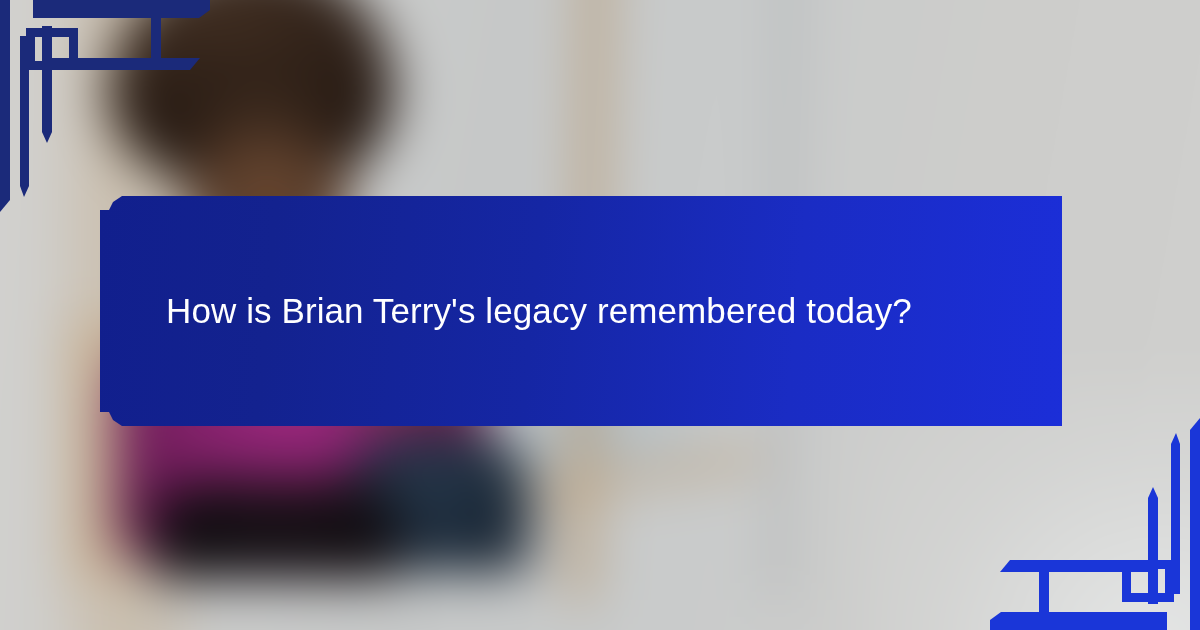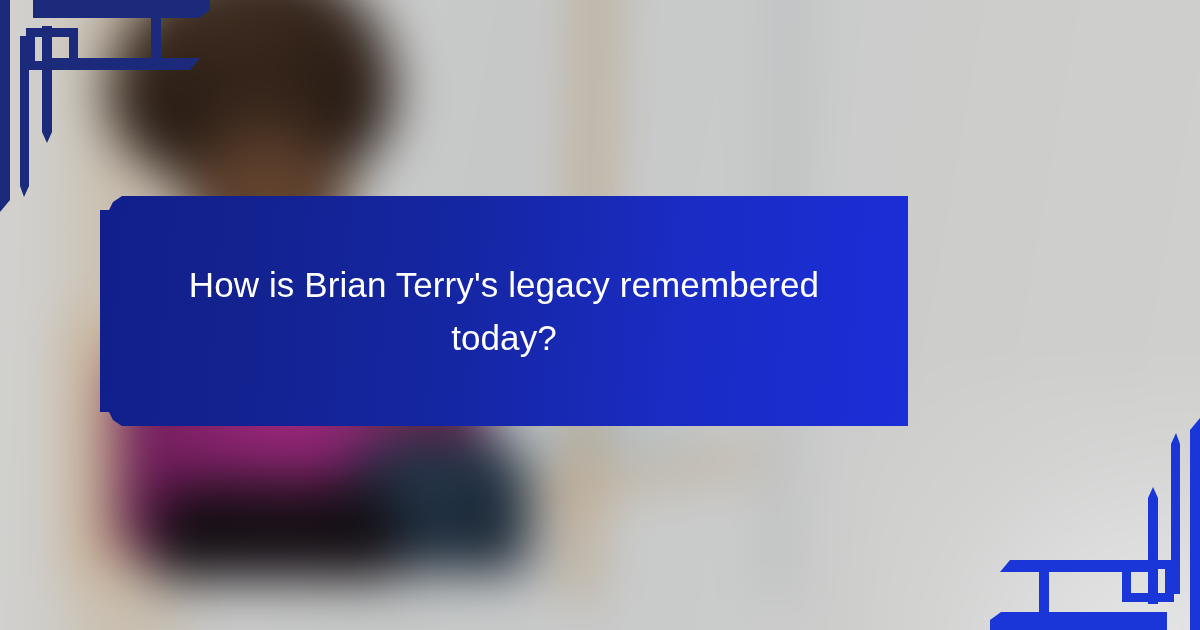--- a/index.html
+++ b/index.html
@@ -184,25 +184,25 @@
     pointer-events: none;
   }
   .orn-tl { left: 0; top: 0; }
   .orn-br { right: 0; bottom: 0; transform: scale(-1, -1); }
 
   
   .banner {
     position: absolute;
     left: 100px;
     top: 196px;
-    width: 808px;
+    width: 962px;
     height: 230px;
     display: flex;
     align-items: center;
-    justify-content: flex-end;
+    justify-content: flex-start;
     box-sizing: border-box;
     padding: 13px 66px;
     background: linear-gradient(95deg,
       #111f8d 0%,
       #13228f 18%,
       #1526a4 45%,
       #1a2cc4 72%,
       #1b2ed8 100%);
     -webkit-clip-path: polygon(
       0 14px, 9px 14px, 13px 6px, 22px 0,

